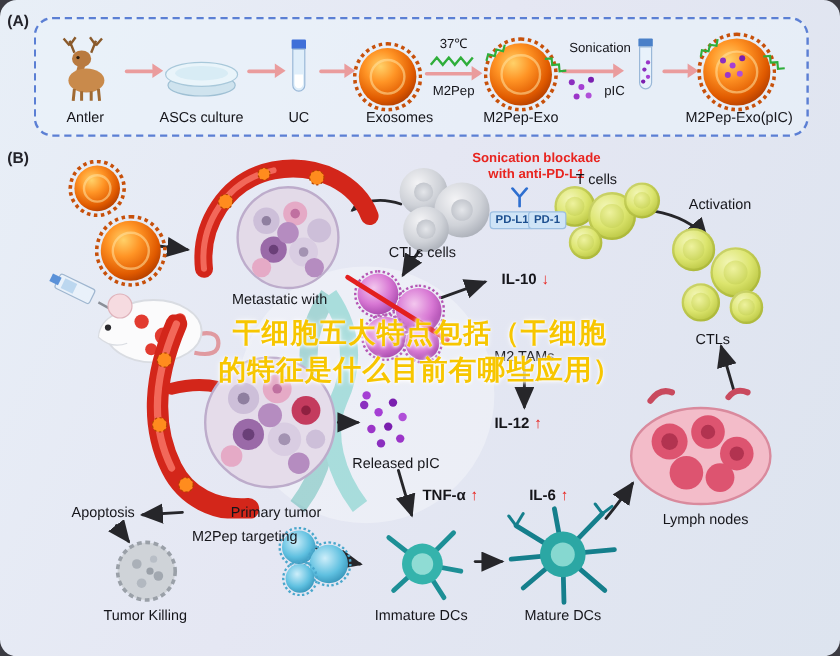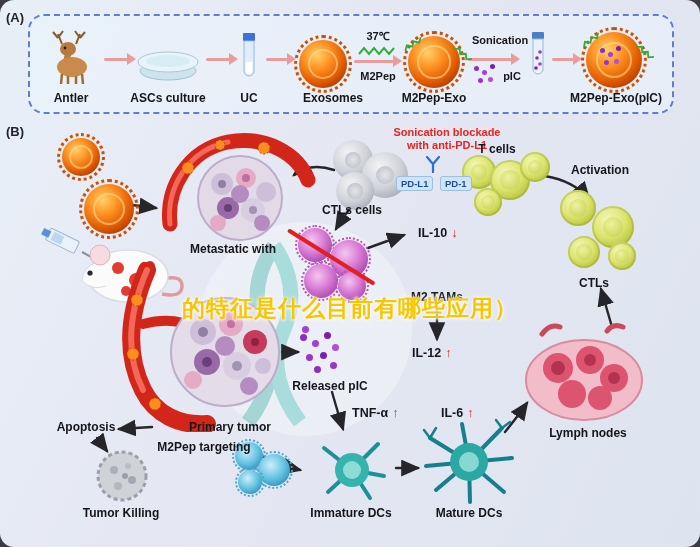--- a/index.html
+++ b/index.html
@@ -1,20 +1,20 @@
 <!DOCTYPE html>
 <html><head>
 <meta charset="utf-8">
 <style>
   *{margin:0;padding:0;box-sizing:border-box}
   html,body{width:700px;height:547px;background:#3b3b42;font-family:"Liberation Sans",sans-serif;overflow:hidden}
   .page{position:relative;width:700px;height:547px;border-radius:14px;overflow:hidden;
     background:linear-gradient(115deg,#e8eff7 0%,#e5e7f3 45%,#dde4ef 100%)}
   .abs{position:absolute}
-  .lbl{position:absolute;transform:translateX(-50%);font-size:12px;font-weight:bold;color:#15151a;white-space:nowrap;z-index:20}
+  .lbl{position:absolute;transform:translateX(-50%);font-size:12px;font-weight:normal;color:#15151a;white-space:nowrap;z-index:20}
   .sm{font-size:11px}
   .panel-label{position:absolute;font-weight:bold;font-size:13px;color:#23232a;z-index:20}
   .red-txt{position:absolute;transform:translateX(-50%);font-size:11px;font-weight:bold;color:#e8241f;white-space:nowrap;z-index:20}
   .arr{position:absolute;height:3px;background:#e8312a;border-radius:2px;z-index:5}
   .arr::after{content:"";position:absolute;right:-8px;top:-5px;width:0;height:0;
     border-left:9px solid #e8312a;border-top:6.5px solid transparent;border-bottom:6.5px solid transparent}
   .panelA{position:absolute;left:28px;top:14px;width:646px;height:100px;border:2px dashed #5b7fd4;
     border-radius:16px;background:rgba(235,244,252,.55);z-index:10}
   .exo{position:absolute;border-radius:50%;z-index:12;
     background:radial-gradient(circle at 38% 32%,#ffd169 0%,#ff9425 30%,#e05a00 62%,#9c3000 88%,#7a2400 100%);
@@ -211,21 +211,21 @@
   <div class="cell gcell" style="left:362px;top:152px;width:46px;height:46px"></div>
   <div class="cell gcell" style="left:336px;top:172px;width:38px;height:38px"></div>
   <div class="lbl" style="left:352px;top:203px">CTLs cells</div>
 
   <div class="red-txt" style="left:447px;top:126px">Sonication blockade</div>
   <div class="red-txt" style="left:447px;top:139px">with anti-PD-L1</div>
 
   <svg class="g" style="left:424px;top:156px" width="18" height="17" viewBox="0 0 18 17">
     <path d="M3,1 L9,8 L15,1 M9,8 L9,16" stroke="#2e6fd0" stroke-width="2.2" fill="none" stroke-linecap="round"></path>
   </svg>
-  <div class="tag" style="left:396px;top:176px">PD-L1</div>
+  <div class="tag" style="left:408px;top:176px">PD-L1</div>
   <div class="tag" style="left:440px;top:176px">PD-1</div>
 
   <div class="lbl" style="left:497px;top:142px">T cells</div>
   <div class="cell tcell" style="left:462px;top:155px;width:34px;height:34px"></div>
   <div class="cell tcell" style="left:490px;top:160px;width:40px;height:40px"></div>
   <div class="cell tcell" style="left:520px;top:152px;width:30px;height:30px"></div>
   <div class="cell tcell" style="left:474px;top:188px;width:28px;height:28px"></div>
   <div class="lbl" style="left:600px;top:163px">Activation</div>
 
   <div class="cell tcell" style="left:560px;top:190px;width:36px;height:36px"></div>
@@ -344,15 +344,16 @@
       <circle cx="78" cy="40" r="14" fill="#dd5470"></circle>
     <circle cx="102" cy="58" r="14" fill="#dd5470"></circle>
       <circle cx="60" cy="74" r="14" fill="#dd5470"></circle>
     <circle cx="88" cy="78" r="12" fill="#dd5470"></circle>
     <circle cx="46" cy="48" r="7" fill="#b23350"></circle>
       <circle cx="78" cy="40" r="6" fill="#b23350"></circle>
     <circle cx="102" cy="58" r="6" fill="#b23350"></circle>
   </svg>
   <div class="lbl" style="left:588px;top:426px">Lymph nodes</div>
 
+  <div class="wm-line" style="top:262px">干细胞五大特点包括（干细胞</div>
   <div class="wm-line" style="top:293px">的特征是什么目前有哪些应用）</div>
 
 </div>
 
 </body></html>

